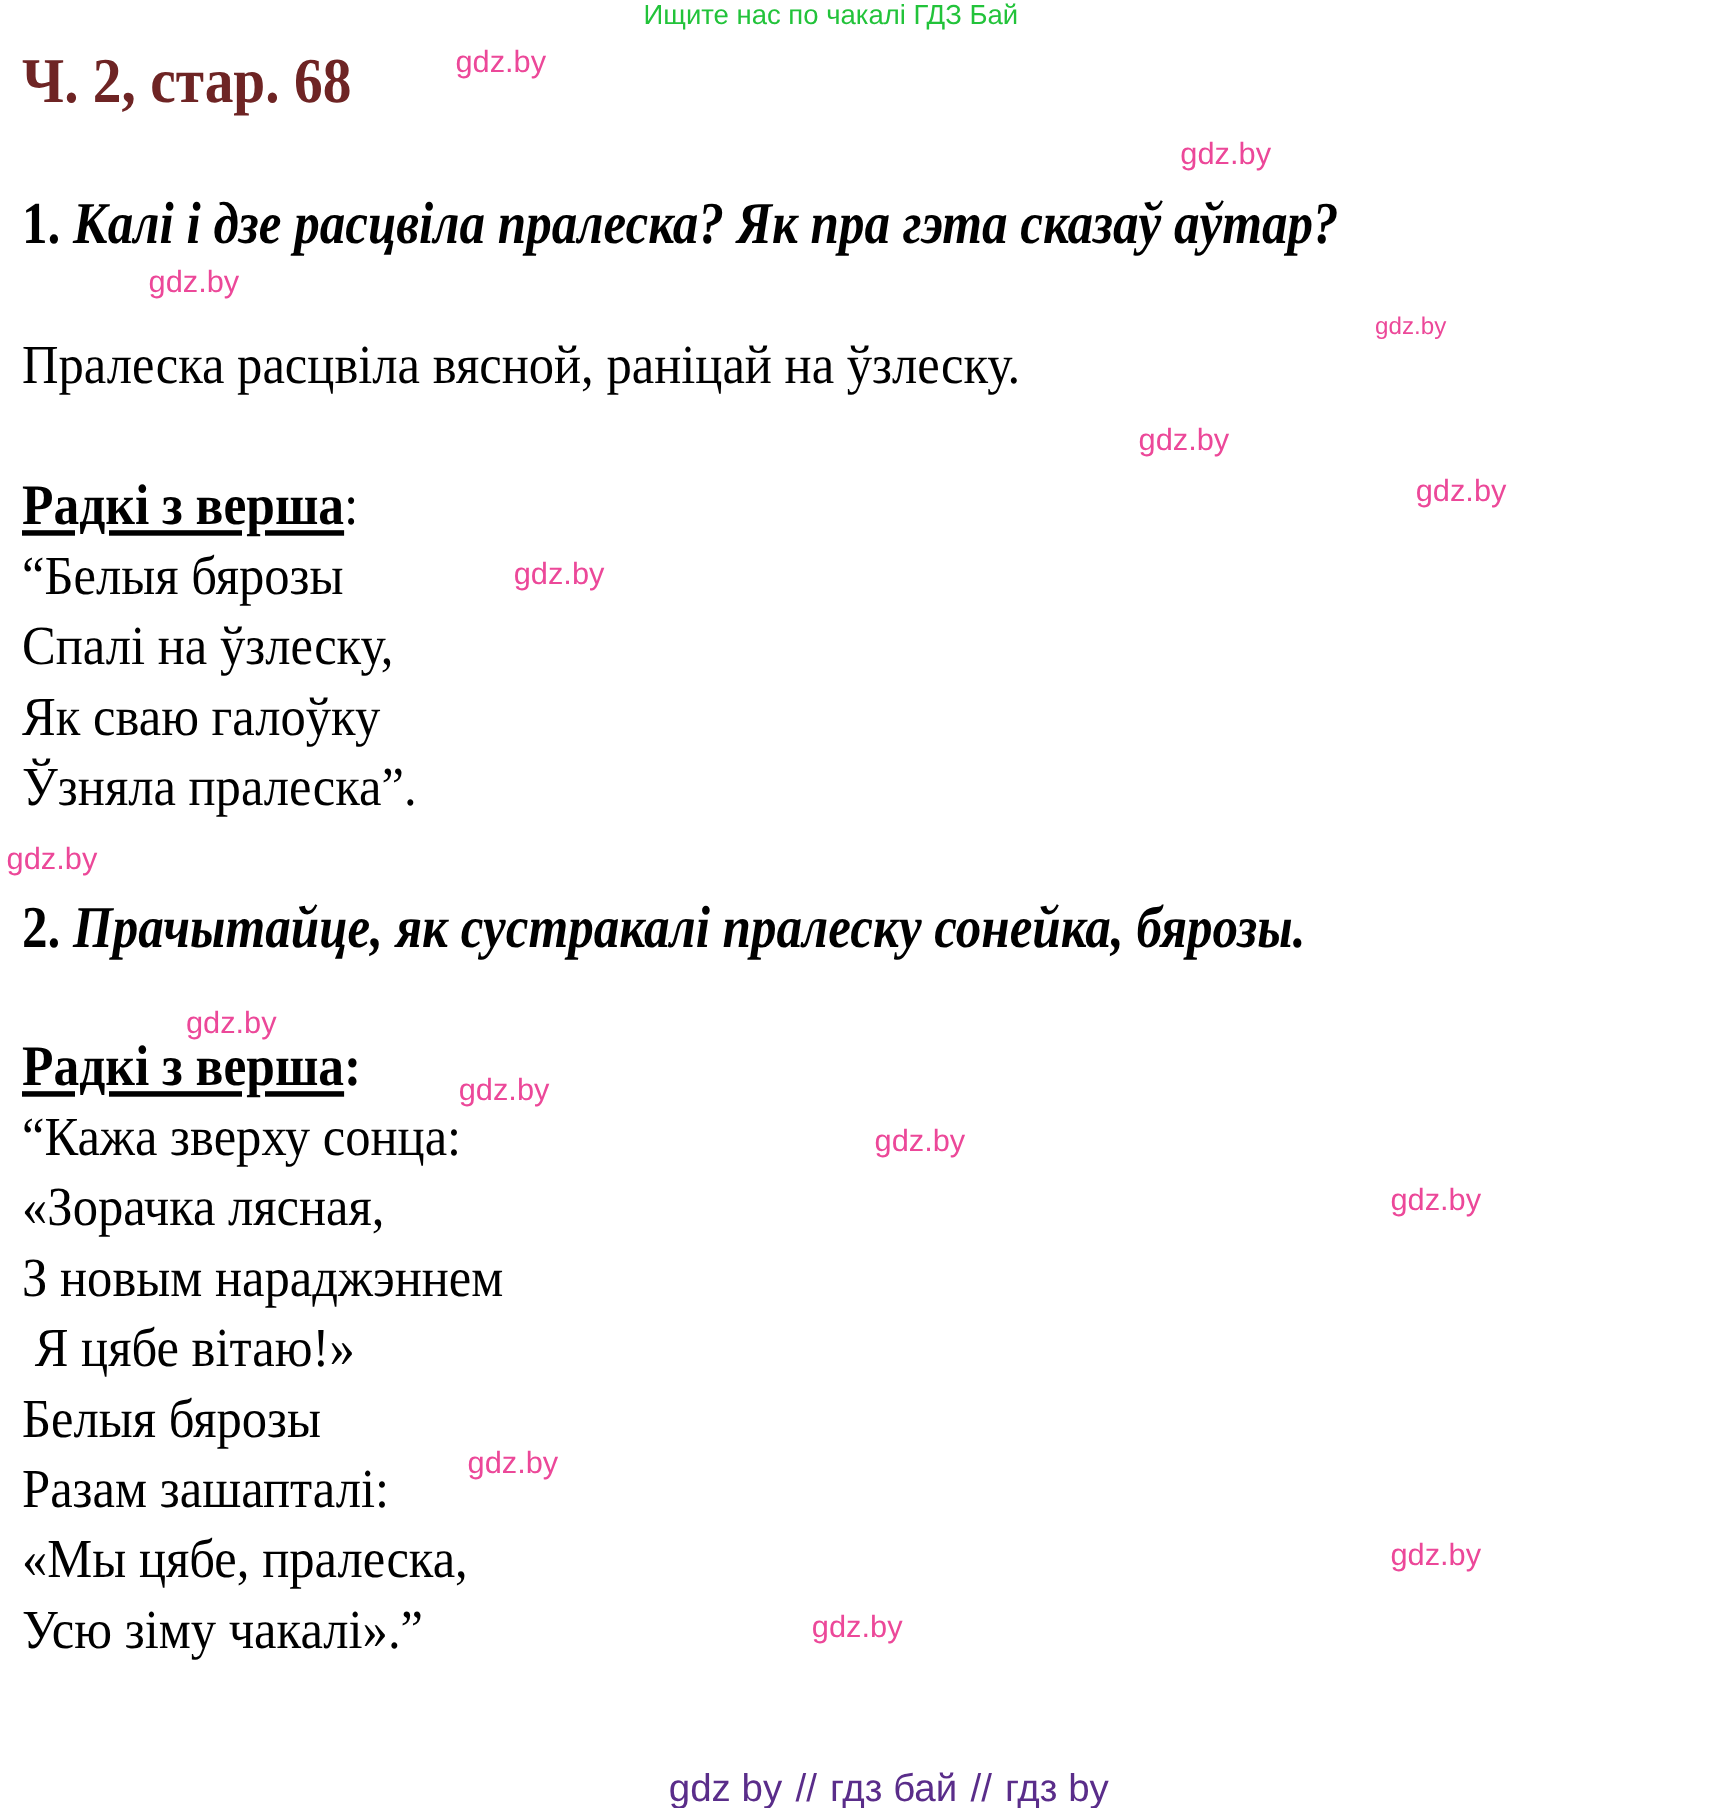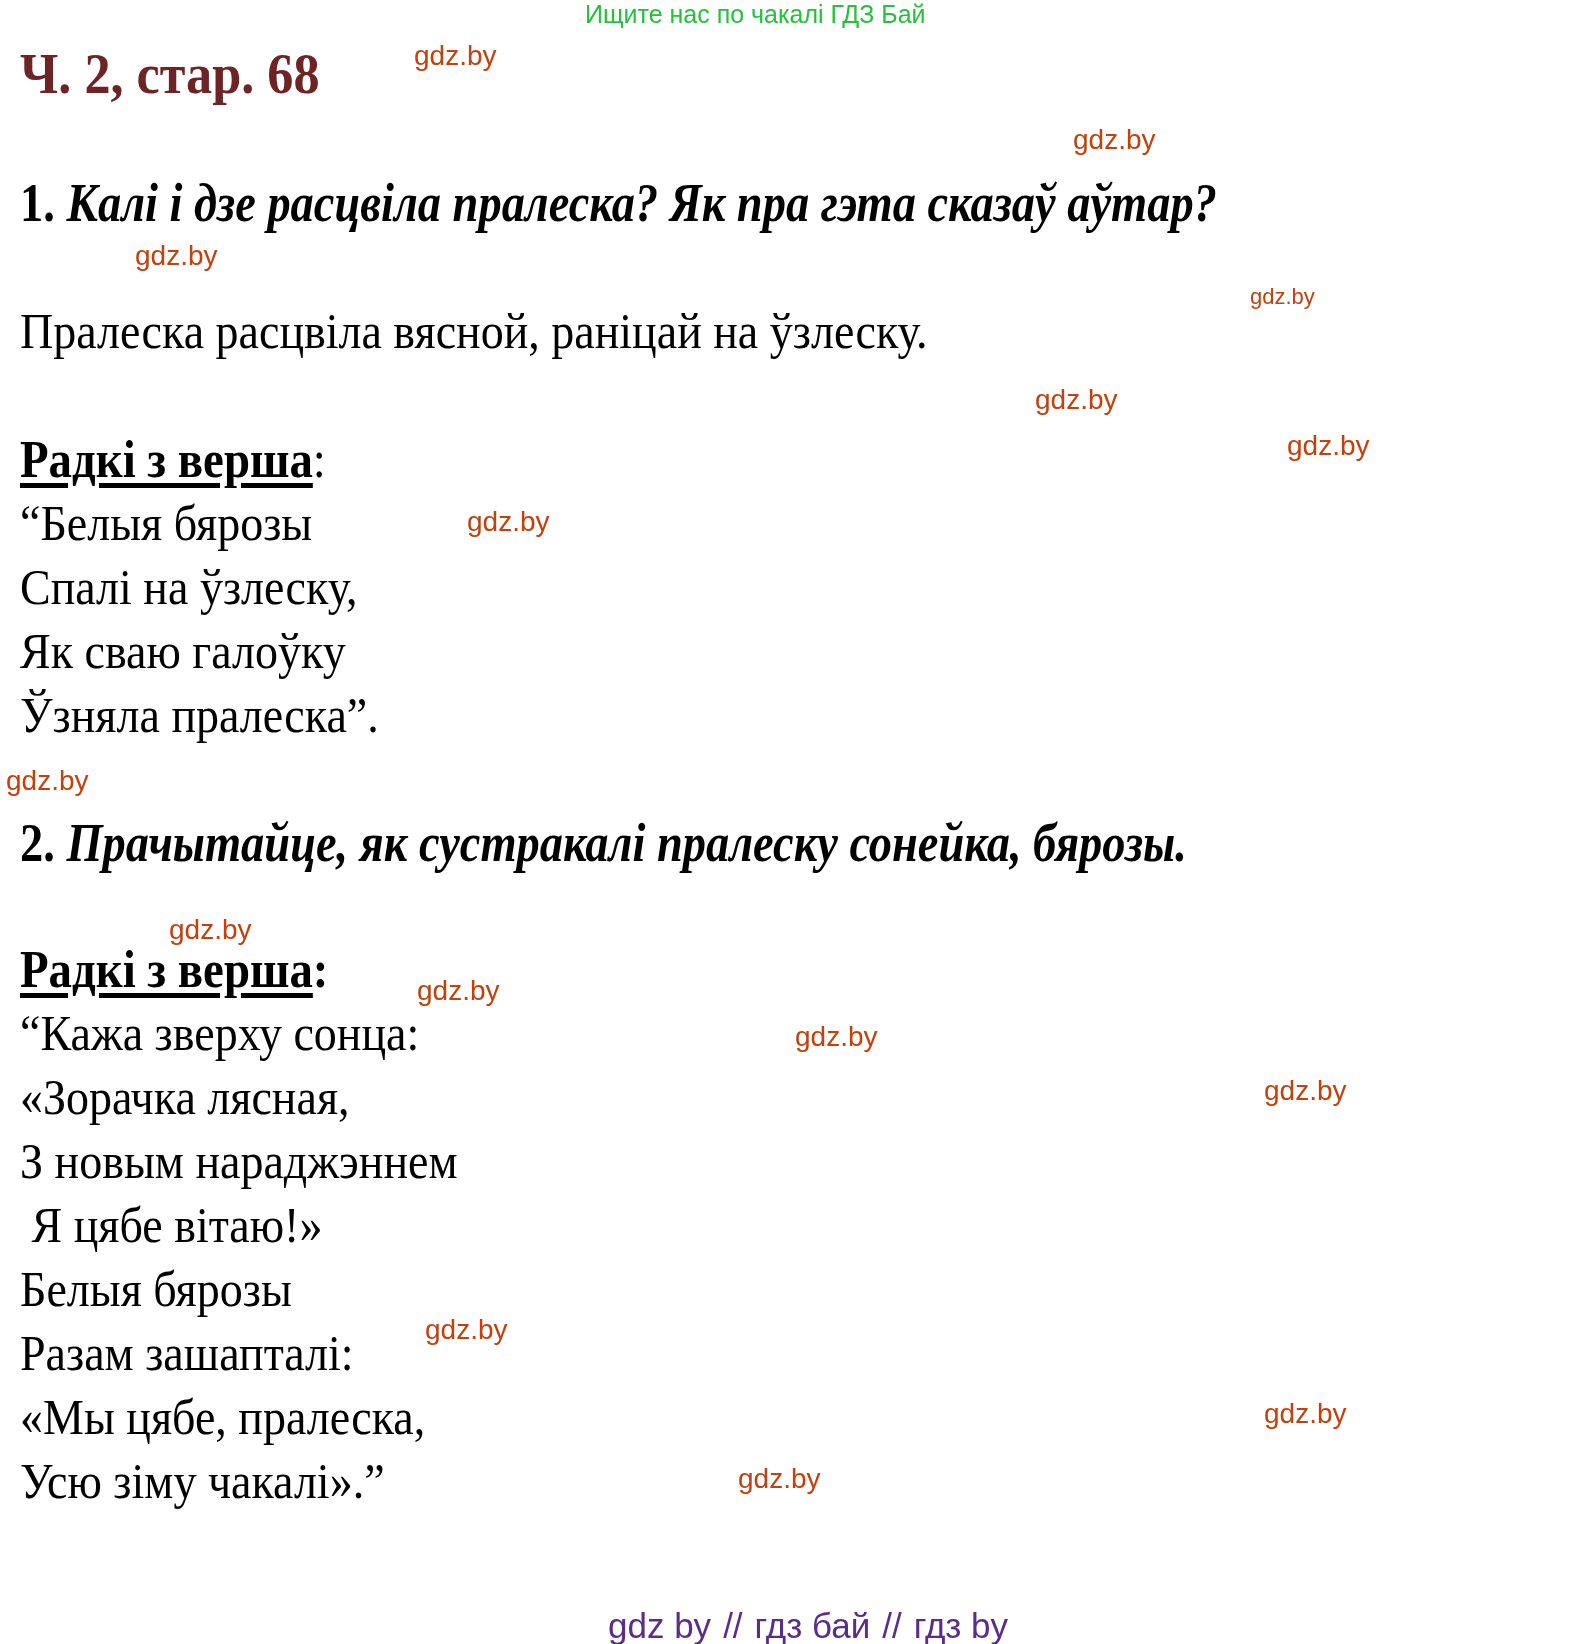--- a/index.html
+++ b/index.html
@@ -2,21 +2,21 @@
 <html><head>
 <meta charset="utf-8">
 <style>
   html, body { margin:0; padding:0; background:#ffffff; }
   body { width:1570px; height:1644px; position:relative; overflow:hidden;
          font-family:"Liberation Serif", serif; color:#000; }
   .abs { position:absolute; white-space:nowrap; }
   .banner { font-family:"Liberation Sans", sans-serif; font-size:25px; color:#22c33a; top:0px; left:585px; }
   .page-title { font-family:"Liberation Serif", serif; font-weight:bold; font-size:58px; color:#6e2424;
                 top:40px; left:20px; transform:scaleX(0.9); transform-origin:left top; }
-  .wm { font-family:"Liberation Sans", sans-serif; font-size:28px; color:#c2410c; }
+  .wm { font-family:"Liberation Sans", sans-serif; font-size:28px; color:#ec4899; }
   .wm.small { font-size:22px; }
   .question { font-weight:bold; font-size:54px; transform:scaleX(0.86); transform-origin:left top; }
   .question .num { font-style:normal; }
   .question .qtext { font-style:italic; }
   .answer { font-size:50px; transform:scaleX(0.92); transform-origin:left top; }
   .heading { font-weight:bold; font-size:52px; transform:scaleX(0.9); transform-origin:left top; }
   .heading .ul { text-decoration:underline; text-decoration-thickness:5px; text-underline-offset:6px; }
   .verse-line { font-size:50px; transform:scaleX(0.92); transform-origin:left top; }
   .footer { font-family:"Liberation Sans", sans-serif; font-size:35px; color:#5a2d8a; top:1606px; left:608px; }
   .footer .sep { margin:0 12px; }

